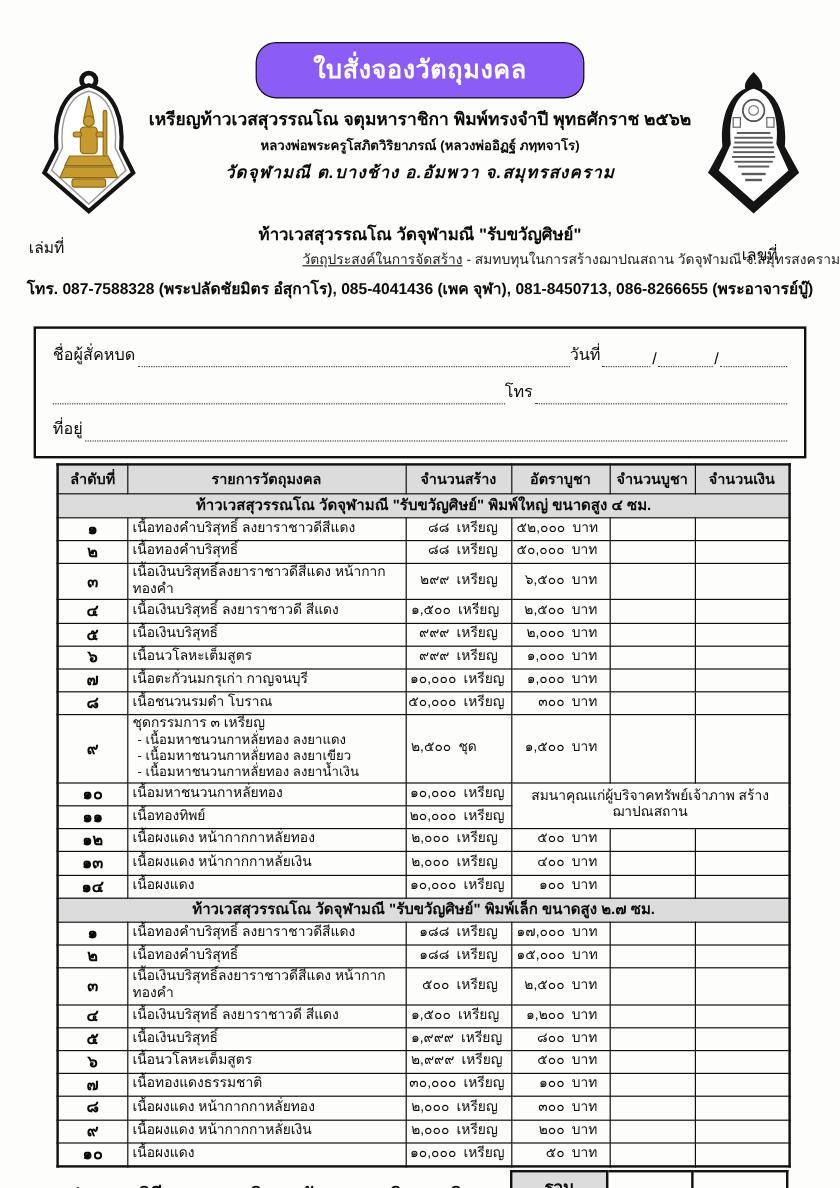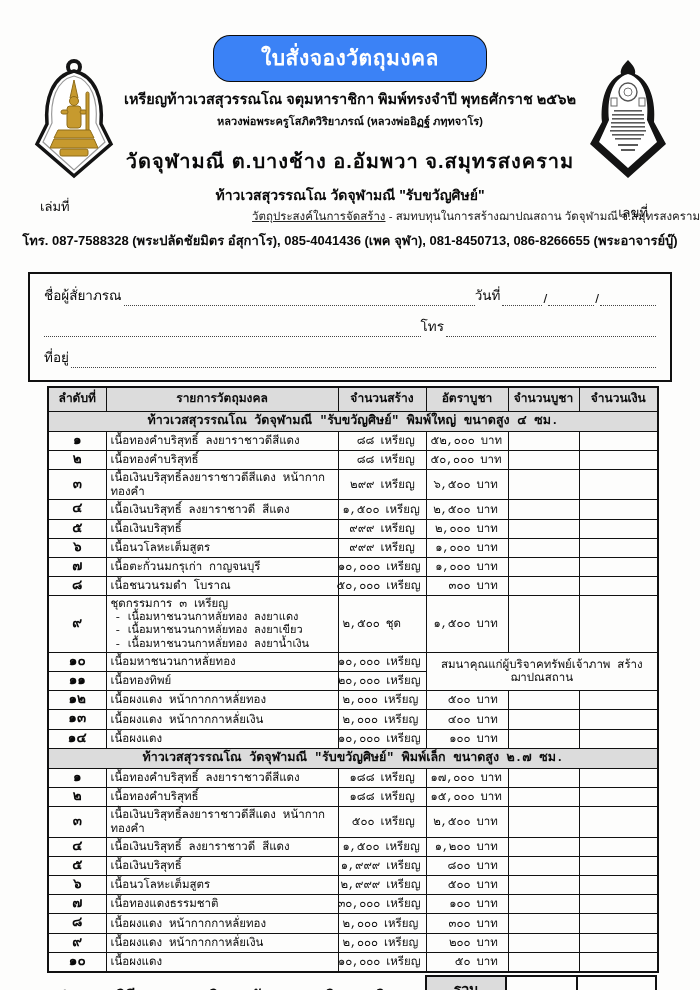--- a/index.html
+++ b/index.html
@@ -8,47 +8,47 @@
     position:relative; width:700px; height:990px; margin:0 auto;
     background:#fdfdfc; color:#0a0a0a; overflow:hidden;
     font-family:"Liberation Sans","DejaVu Sans",sans-serif;
   }
   
   .hdr { position:relative; height:150px; }
   .amulet { position:absolute; top:22px; }
   .amulet.left { left:30px; }
   .amulet.right { right:26px; }
   .title-box {
-    margin:36px auto 0; width:272px; background:#3b82f6; color:#fff;
+    margin:36px auto 0; width:272px; background:#8b5cf6; color:#fff;
     border-radius:16px; text-align:center; font-weight:bold; font-size:21px;
     padding:5px 0 7px; letter-spacing:.5px; box-shadow:0 0 0 1px #0c0c0c;
   }
   .hline { text-align:center; font-weight:bold; }
   .hline1 { font-size:14.5px; margin-top:6px; }
   .hline2 { font-size:11px; margin-top:2px; }
-  .hline3 { font-size:20px; margin-top:15px; letter-spacing:1px; }
+  .hline3 { font-size:14px; margin-top:2px; letter-spacing:1px;font-style:italic; }
   
   .meta { position:relative; height:82px; }
-  .book-no { position:absolute; left:40px; top:10px; font-size:13px; }
+  .book-no { position:absolute; left:24px; top:10px; font-size:13px; }
   .doc-no  { position:absolute; right:52px; top:16px; font-size:13px; }
   .mline { text-align:center; font-weight:bold; font-size:14px; line-height:1.35; }
   .purpose { text-align:right; font-size:11.5px; font-weight:normal; margin-top:2px; color:#222; }
   .purpose .u { text-decoration:underline; }
   .phone-line { text-align:center; font-weight:bold; font-size:13px; margin-top:5px; }
   
   .order-box { margin:4px auto 0; width:644px; border:2px solid #111; padding:10px 14px 12px; }
   .dl { display:flex; align-items:flex-end; font-size:13.5px; margin-top:9px; }
   .dl:first-child { margin-top:0; }
   .dots { flex:1 1 auto; border-bottom:1.5px dotted #444; height:15px; }
   .dots.w40 { flex:0 0 40px; } .dots.w46 { flex:0 0 46px; } .dots.w56 { flex:0 0 56px; }
   .dots.w210 { flex:0 0 210px; }
   .dl .lbl { white-space:nowrap; padding-right:2px; }
   .dl .slash { padding:0 1px; }
   
-  table.otable { border-collapse:collapse; margin:4px 0 0 47px; width:610px; table-layout:fixed;font-family:Liberation Mono, monospace; }
+  table.otable { border-collapse:collapse; margin:4px 0 0 47px; width:610px; table-layout:fixed; }
   .otable col.c1{width:58px;} .otable col.c2{width:232px;} .otable col.c3{width:88px;}
   .otable col.c4{width:82px;} .otable col.c5{width:71px;} .otable col.c6{width:79px;}
   .otable td, .otable th { border:1px solid #111; font-size:11.5px; padding:1px 4px; line-height:1.2; height:19px; vertical-align:middle; }
   .otable { border:2px solid #111; }
   .otable th { background:#dcdcdc; font-size:12px; font-weight:bold; text-align:center; height:24px; }
   .otable td.sec { background:#dcdcdc; font-weight:bold; text-align:center; font-size:12.5px; height:20px; }
   .otable td.no { text-align:center; font-weight:bold; font-size:13.5px; }
   .otable td.desc { text-align:left; }
   .otable td.desc .subline { padding-left:4px; font-size:11px; }
   .otable td.qty, .otable td.price { padding-right:5px; }
@@ -125,21 +125,21 @@
     <div class="mline">ท้าวเวสสุวรรณโณ วัดจุฬามณี "รับขวัญศิษย์"</div>
     <div class="purpose">
       <span class="u">วัตถุประสงค์ในการจัดสร้าง</span>
       <span>- สมทบทุนในการสร้างฌาปณสถาน วัดจุฬามณี จ.สมุทรสงคราม</span>
     </div>
     <div class="phone-line">โทร. 087-7588328 (พระปลัดชัยมิตร อํสุกาโร), 085-4041436 (เพค จุฬา), 081-8450713, 086-8266655 (พระอาจารย์บู๊)</div>
   </div>
 
   <div class="order-box">
     <div class="dl">
-      <span class="lbl">ชื่อผู้สั่ยาภรณ</span>
+      <span class="lbl">ชื่อผู้สั่คหบด</span>
       <span class="dots"></span>
       <span class="lbl">วันที่</span>
       <span class="dots w40"></span>
         <span class="slash">/</span>
       <span class="dots w46"></span>
         <span class="slash">/</span>
       <span class="dots w56"></span>
     </div>
     <div class="dl">
       <span class="dots"></span>

